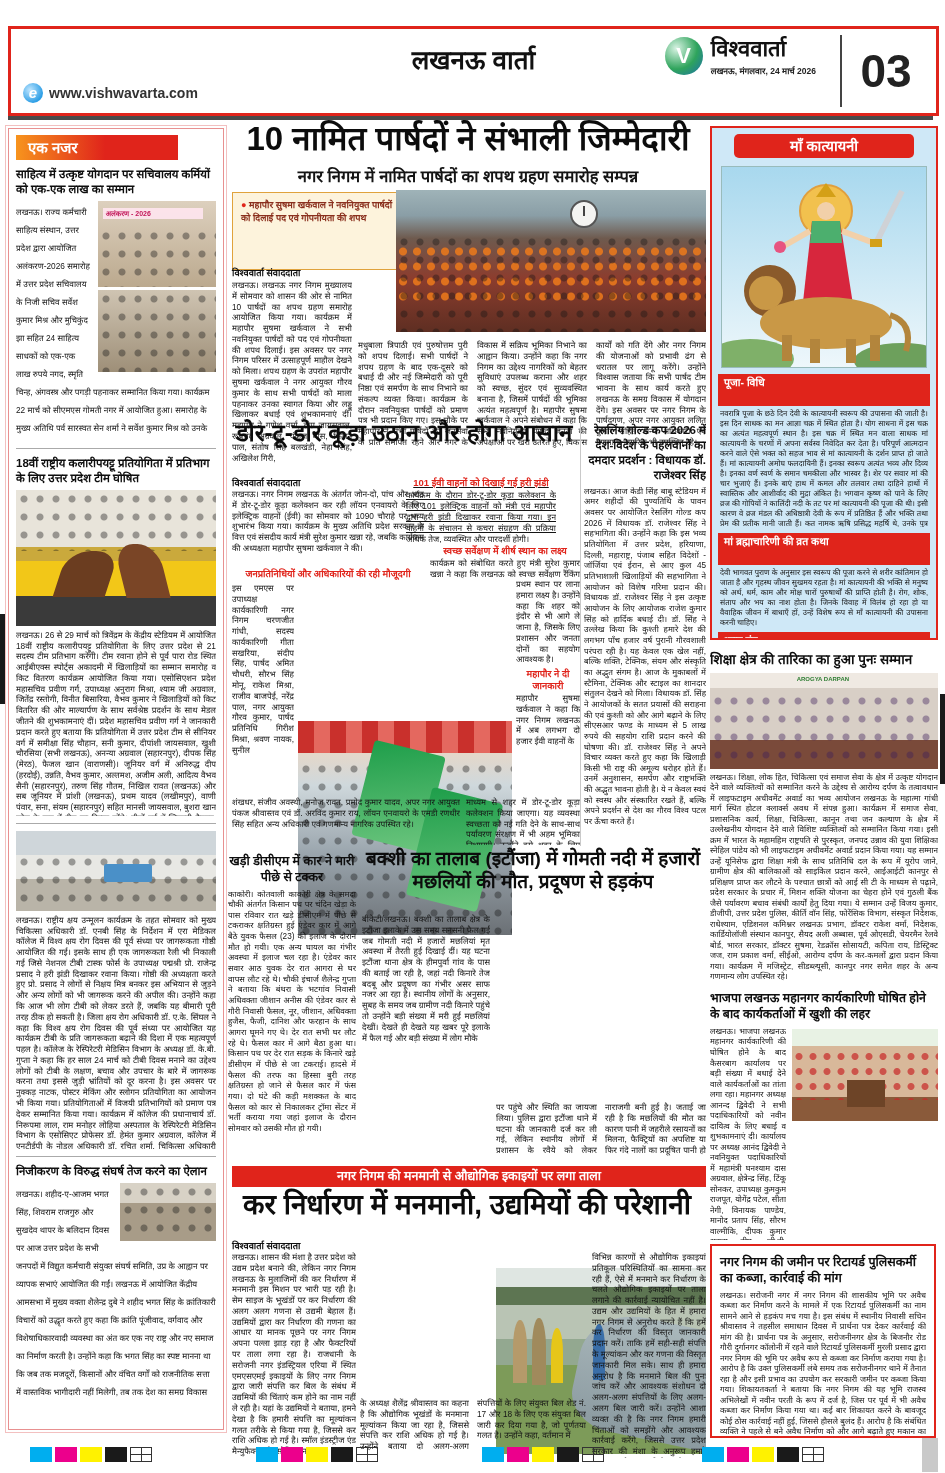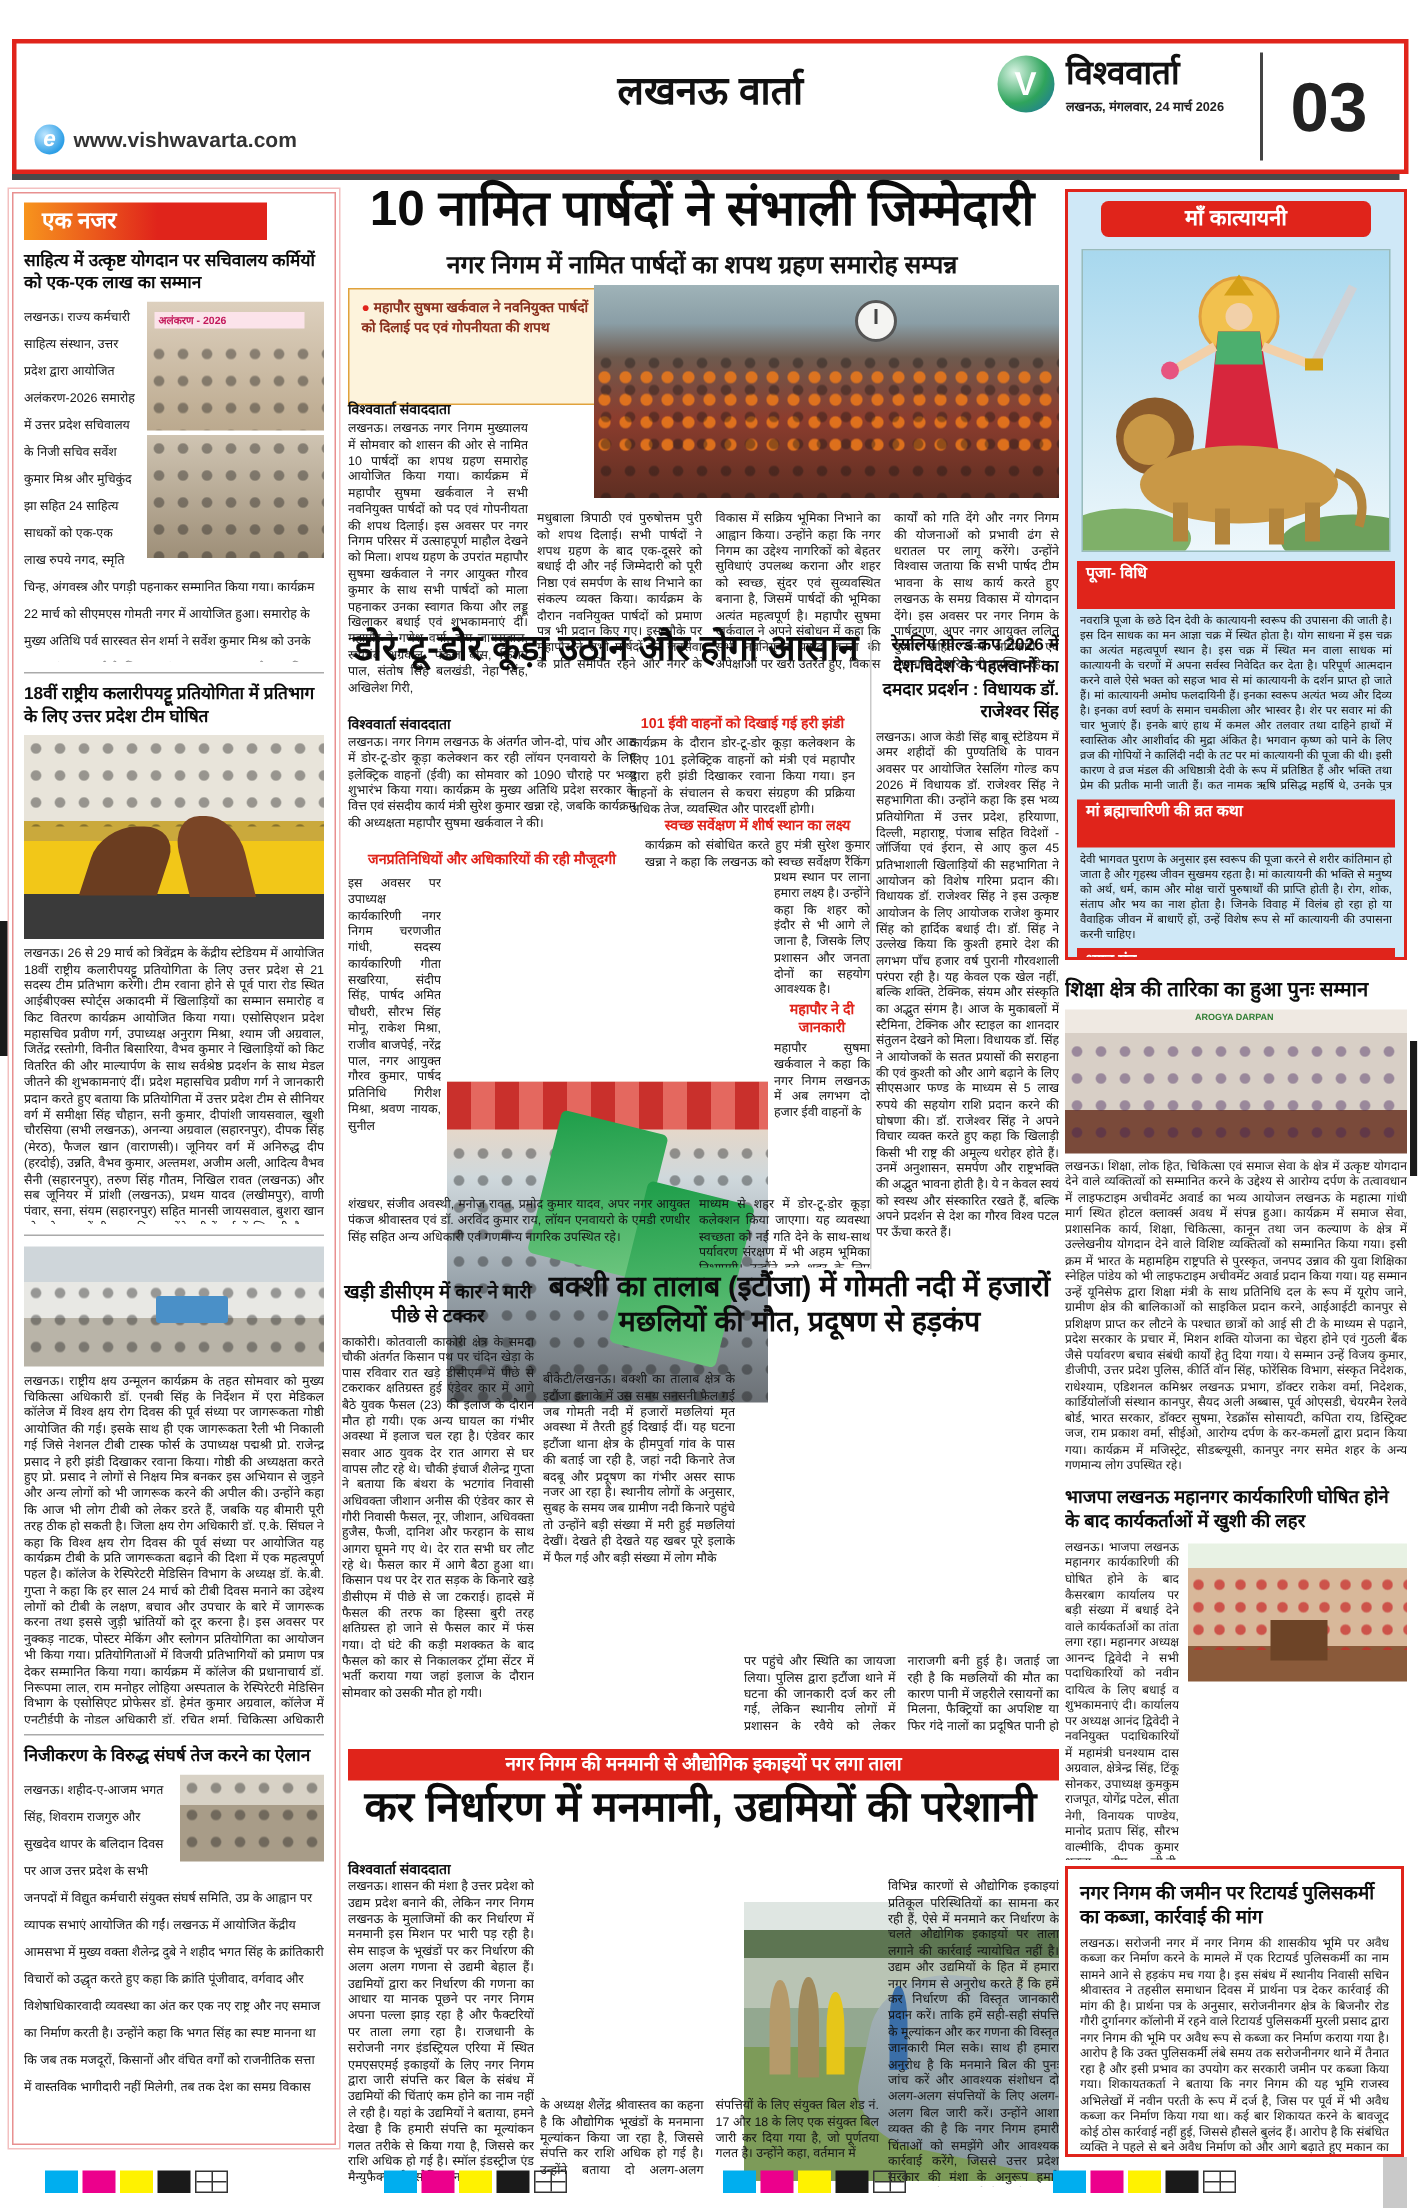--- a/index.html
+++ b/index.html
@@ -44,21 +44,21 @@
   #oath-byline{left:232px;top:266px;width:150px;}
   #oath-photo{left:396px;top:190px;width:310px;height:142px;background:linear-gradient(180deg,#9fb3b8 0%,#8a9ea6 18%,#6e5a4e 34%,#8c3d2e 62%,#5e2e22 100%);}
   .clock{position:absolute;left:56%;top:7%;width:24px;height:24px;border-radius:50%;background:#f4f4f2;border:2px solid #555;}
   .clock::after{content:"";position:absolute;left:48%;top:18%;width:2px;height:40%;background:#444;}
   #oath-col1{left:232px;top:280px;width:120px;height:238px;}
   #oath-cols{left:358px;top:340px;width:348px;height:178px;column-count:3;column-gap:9px;}
   #door-h1{left:228px;top:420px;width:352px;font-size:24px;line-height:1.1;}
   #door-h2{left:228px;top:454px;width:352px;font-size:13px;font-weight:bold;text-align:center;}
   #door-byline{left:232px;top:476px;}
   #door-intro{left:232px;top:489px;width:192px;height:76px;}
-  #door-sec1{left:420px;top:477px;width:150px;height:66px;overflow:hidden;}
+  #door-sec1{left:406px;top:477px;width:150px;height:66px;overflow:hidden;text-decoration:underline;}
   #door-sec3{left:430px;top:545px;width:150px;height:34px;overflow:hidden;}
   #door-sec2t{left:232px;top:568px;width:192px;}
   #door-names{left:232px;top:583px;width:62px;height:212px;}
   #door-photo{left:298px;top:579px;width:214px;height:214px;background:linear-gradient(180deg,#e6d7c8 14%,#cfd8dc 30%,#9aa5ad 62%,#6b7075 100%);}
   .canopy{position:absolute;left:0;right:0;top:0;height:15%;background:repeating-linear-gradient(90deg,#c9302c 0 16px,#e4685f 16px 32px);}
   .flag-green{position:absolute;width:34%;height:46%;background:linear-gradient(160deg,#1e9e4a,#6cc57e);transform:rotate(14deg);border-radius:4px;}
   #door-minicol{left:516px;top:579px;width:64px;height:214px;overflow:hidden;}
   #door-tail{left:232px;top:797px;width:228px;height:48px;}
   #door-sec4b{left:466px;top:797px;width:114px;height:48px;}
   #wrestling{left:584px;top:420px;width:122px;height:426px;overflow:hidden;}
@@ -202,21 +202,21 @@
   <div class="abs bt" id="door-intro">लखनऊ। नगर निगम लखनऊ के अंतर्गत जोन-दो, पांच और आठ में डोर-टू-डोर कूड़ा कलेक्शन कर रही लॉयन एनवायरो के लिए इलेक्ट्रिक वाहनों (ईवी) का सोमवार को 1090 चौराहे पर भव्य शुभारंभ किया गया। कार्यक्रम के मुख्य अतिथि प्रदेश सरकार के वित्त एवं संसदीय कार्य मंत्री सुरेश कुमार खन्ना रहे, जबकि कार्यक्रम की अध्यक्षता महापौर सुषमा खर्कवाल ने की।</div>
   <div class="abs" id="door-sec1">
     <div class="redtitle">101 ईवी वाहनों को दिखाई गई हरी झंडी</div>
     <div class="bt">कार्यक्रम के दौरान डोर-टू-डोर कूड़ा कलेक्शन के लिए 101 इलेक्ट्रिक वाहनों को मंत्री एवं महापौर द्वारा हरी झंडी दिखाकर रवाना किया गया। इन वाहनों के संचालन से कचरा संग्रहण की प्रक्रिया अधिक तेज, व्यवस्थित और पारदर्शी होगी।</div>
   </div>
   <div class="abs" id="door-sec3">
     <div class="redtitle">स्वच्छ सर्वेक्षण में शीर्ष स्थान का लक्ष्य</div>
     <div class="bt">कार्यक्रम को संबोधित करते हुए मंत्री सुरेश कुमार खन्ना ने कहा कि लखनऊ को स्वच्छ सर्वेक्षण रैंकिंग में तीसरे स्थान से</div>
   </div>
   <div class="abs redtitle" id="door-sec2t">जनप्रतिनिधियों और अधिकारियों की रही मौजूदगी</div>
-  <div class="abs bt" id="door-names">इस अवसर पर उपाध्यक्ष कार्यकारिणी नगर निगम चरणजीत गांधी, सदस्य कार्यकारिणी गीता सखरिया, संदीप सिंह, पार्षद अमित चौधरी, सौरभ सिंह मोनू, राकेश मिश्रा, राजीव बाजपेई, नरेंद्र पाल, नगर आयुक्त गौरव कुमार, पार्षद प्रतिनिधि गिरीश मिश्रा, श्रवण नायक, सुनील</div>
+  <div class="abs bt" id="door-names">इस एमएस पर उपाध्यक्ष कार्यकारिणी नगर निगम चरणजीत गांधी, सदस्य कार्यकारिणी गीता सखरिया, संदीप सिंह, पार्षद अमित चौधरी, सौरभ सिंह मोनू, राकेश मिश्रा, राजीव बाजपेई, नरेंद्र पाल, नगर आयुक्त गौरव कुमार, पार्षद प्रतिनिधि गिरीश मिश्रा, श्रवण नायक, सुनील</div>
   <div class="abs ph" id="door-photo">
     <span class="canopy"></span>
     <span class="dots" style="top:18%;"></span>
     <span class="flag-green" style="left:30%;top:12%;"></span>
     <span class="flag-green" style="left:56%;top:34%;height:52%;"></span>
   </div>
   <div class="abs bt" id="door-tail">शंखधर, संजीव अवस्थी, मनोज रावत, प्रमोद कुमार यादव, अपर नगर आयुक्त पंकज श्रीवास्तव एवं डॉ. अरविंद कुमार राय, लॉयन एनवायरो के एमडी रणधीर सिंह सहित अन्य अधिकारी एवं गणमान्य नागरिक उपस्थित रहे।</div>
   <div class="abs bt" id="door-minicol">
     <span>प्रथम स्थान पर लाना हमारा लक्ष्य है। उन्होंने कहा कि शहर को इंदौर से भी आगे ले जाना है, जिसके लिए प्रशासन और जनता दोनों का सहयोग आवश्यक है।</span>
     <div class="redtitle" style="margin-top:3px;">महापौर ने दी जानकारी</div>

